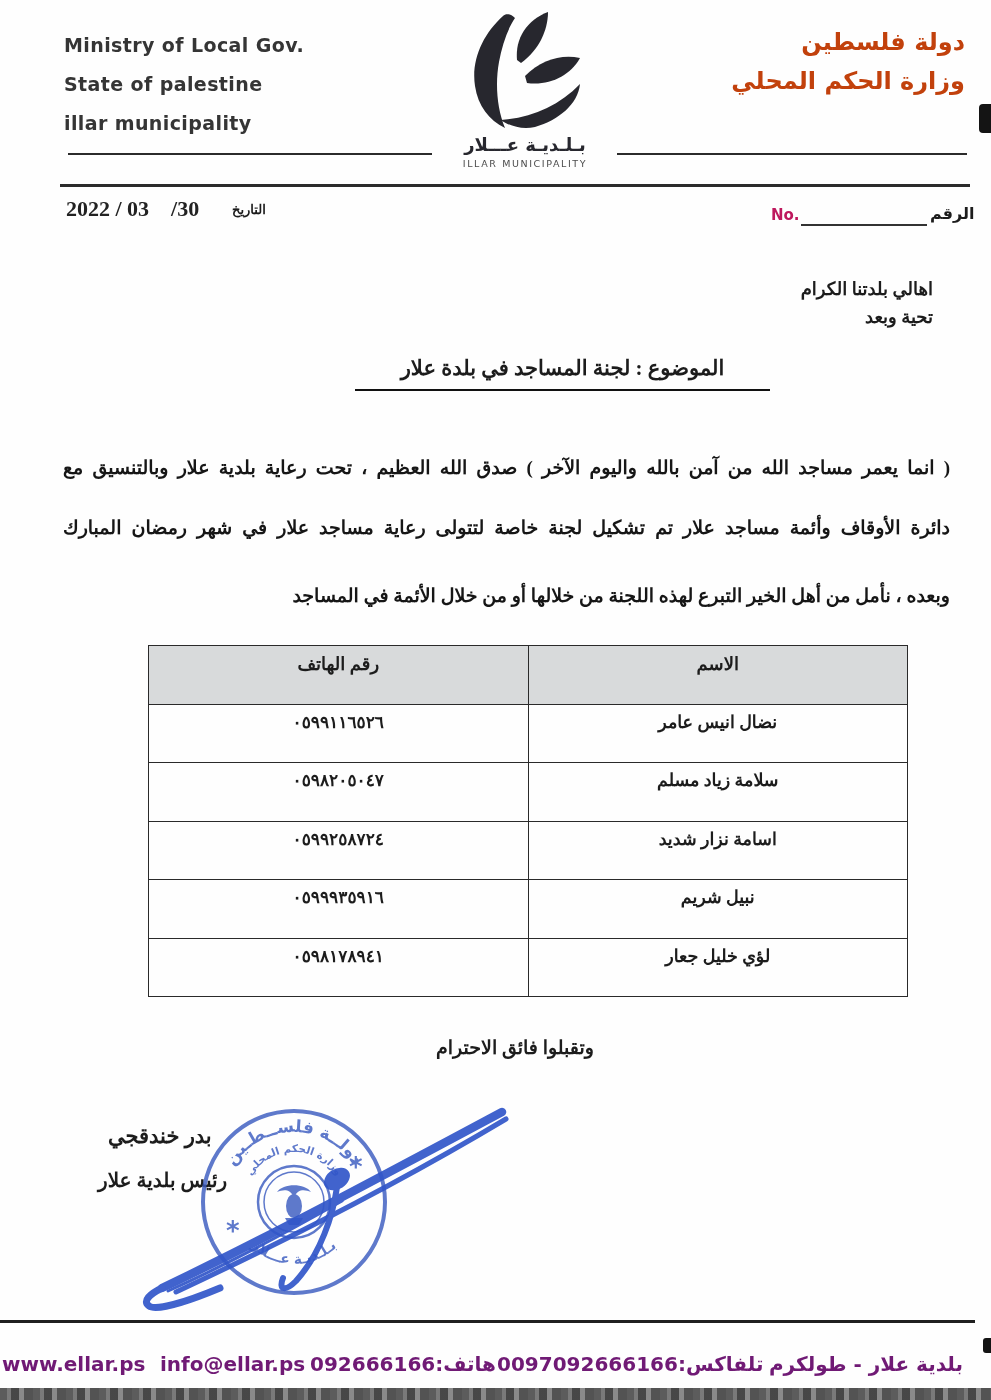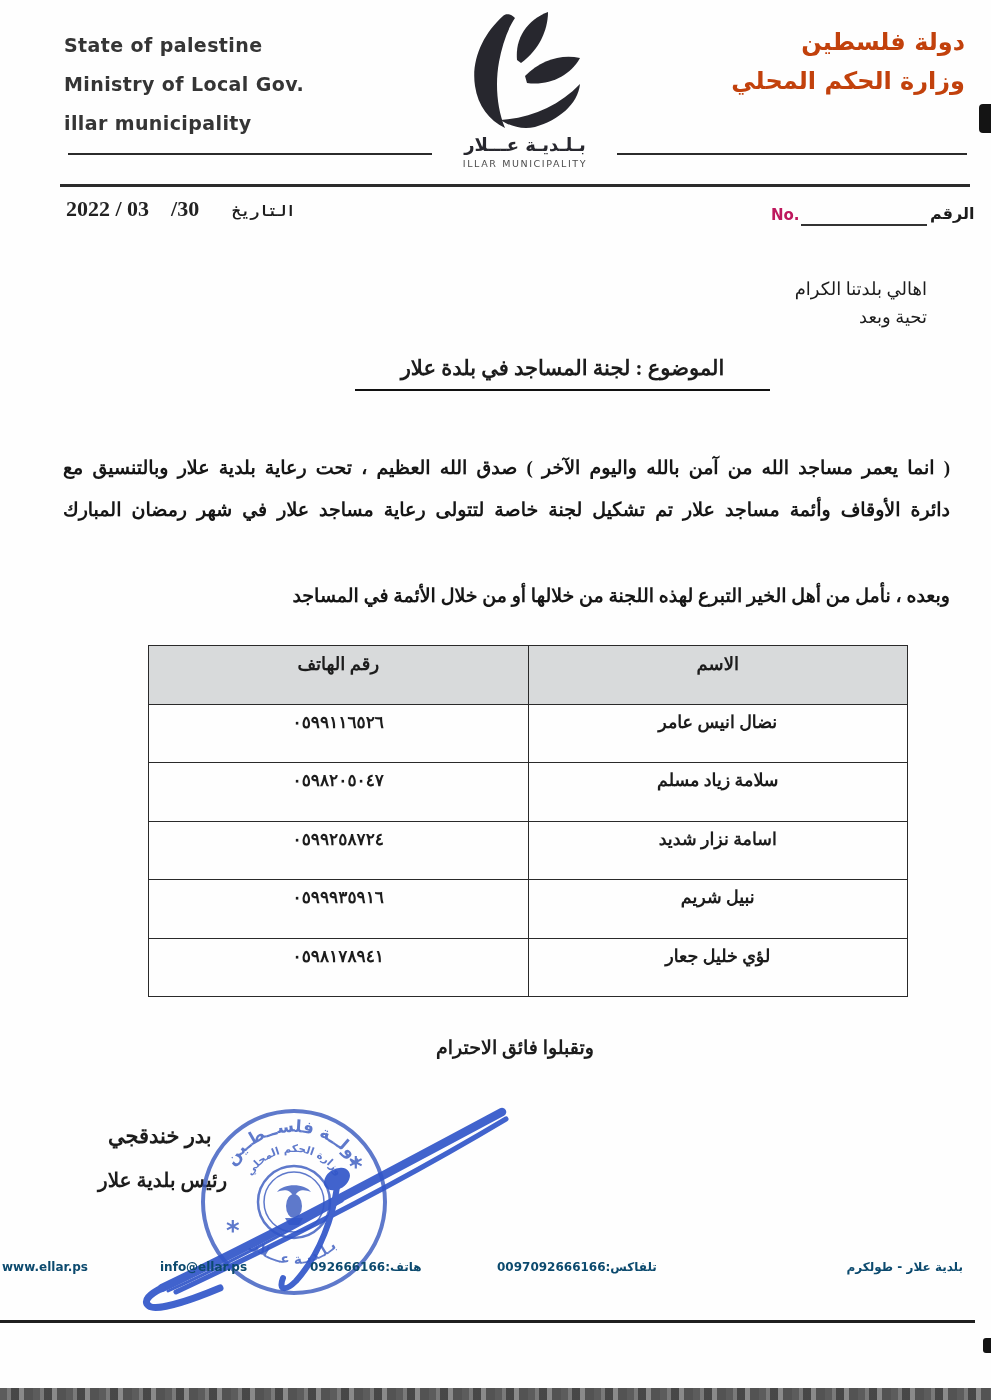--- a/index.html
+++ b/index.html
@@ -19,26 +19,26 @@
     font-size:24px;direction:rtl;}
   .hdr-ar div{margin-bottom:11px;white-space:nowrap;}
   .logo-wrap{left:447px;top:8px;width:156px;text-align:center;}
   .logo-ar{font-family:"DejaVu Sans",sans-serif;font-weight:700;font-size:18px;color:#27272e;
     direction:rtl;margin-top:2px;white-space:nowrap;}
   .logo-en{font-family:"DejaVu Sans",sans-serif;font-size:9.5px;letter-spacing:1.6px;color:#4c4c4c;
     margin-top:3px;white-space:nowrap;}
   .rule{background:#2b2b2b;height:2px;}
   
   .date-val{left:66px;top:196px;font-size:22px;font-weight:700;white-space:pre;color:#222;}
-  .date-lbl{left:232px;top:202px;font-family:Liberation Mono, monospace;font-weight:700;font-size:15px;direction:rtl;}
+  .date-lbl{left:232px;top:202px;font-family:Liberation Sans, sans-serif;font-weight:700;font-size:13px;direction:rtl;}
   .no-en{left:771px;top:206px;font-family:"DejaVu Sans",sans-serif;font-weight:700;font-size:15px;color:#be185d;}
   .no-line{left:801px;top:224px;width:126px;height:2px;background:#333;}
   .no-ar{left:930px;top:204px;font-family:"DejaVu Sans",sans-serif;font-weight:700;font-size:16px;direction:rtl;}
   
-  .salute{right:64px;text-align:right;direction:rtl;font-size:18px;font-weight:400;white-space:nowrap;}
+  .salute{right:58px;text-align:right;direction:rtl;font-size:18px;font-weight:700;white-space:nowrap;}
   .subject{left:355px;top:356px;width:415px;text-align:center;direction:rtl;
     font-size:21px;font-weight:700;border-bottom:2.5px solid #111;padding-bottom:8px;white-space:nowrap;}
   .bodyline{left:63px;width:887px;direction:rtl;font-size:19px;font-weight:700;color:#161616;
     text-align:justify;white-space:nowrap;}
   .bl-j{text-align-last:justify;white-space:normal;}
   .bl-r{text-align:right;white-space:nowrap;}
   
   table.committee{position:absolute;left:148px;top:645px;width:760px;border-collapse:collapse;
     direction:rtl;table-layout:fixed;}
   table.committee td,table.committee th{border:1.6px solid #2a2a2a;vertical-align:top;
@@ -48,36 +48,36 @@
   td.phonecell{font-size:17px;font-weight:700;letter-spacing:1px;}
   .closing{left:360px;top:1036px;width:310px;text-align:center;direction:rtl;
     font-size:19px;font-weight:700;}
   
   .sig-name{left:108px;top:1124px;font-size:21px;font-weight:700;direction:rtl;white-space:nowrap;}
   .sig-title{left:98px;top:1168px;font-size:20px;font-weight:700;direction:rtl;white-space:nowrap;}
   .stamp-svg{left:199px;top:1106px;}
   .sig-svg{left:140px;top:1092px;}
   
   .footer-rule{left:0;top:1320px;width:975px;height:3px;background:#1f1f1f;}
-  .ftxt{top:1260px;font-family:"DejaVu Sans","Liberation Sans",sans-serif;font-weight:700;
-    font-size:12px;color:#0c4a6e;white-space:nowrap;}
+  .ftxt{top:1352px;font-family:"DejaVu Sans","Liberation Sans",sans-serif;font-weight:700;
+    font-size:20px;color:#701a75;white-space:nowrap;}
   .scan-strip{left:0;top:1388px;width:991px;height:12px;opacity:.9;
     background:
       repeating-linear-gradient(90deg,#4a4a4a 0 7px,#6b6b6b 7px 11px,#333 11px 19px,#7d7d7d 19px 24px,#404040 24px 33px);
   }
   .edge-mark{background:#141414;right:0;}
 </style>
 </head>
 <body>
 
 <div class="page">
 
   <div class="abs hdr-en">
+    <div>Ministry of Local Gov.</div>
     <div>State of palestine</div>
-    <div>Ministry of Local Gov.</div>
     <div>illar municipality</div>
   </div>
 
   <div class="abs logo-wrap">
     <svg width="140" height="124" viewBox="0 0 140 124" style="display:block;margin:0 auto;">
       <g fill="#27272e">
         <path d="M48,8 C28,26 16,52 20,78 C23,98 34,112 50,120 C42,100 40,76 44,54 C47,38 52,22 60,10 C56,6 51,5 48,8 Z"></path>
         <path d="M62,52 C60,30 72,12 93,4 C93,22 84,42 66,55 Z"></path>
         <path d="M70,68 C86,52 106,46 125,50 C115,68 94,78 72,75 Z"></path>
         <path d="M46,112 C76,110 104,98 125,76 C123,96 104,112 80,119 C67,122 54,118 46,112 Z"></path>
@@ -101,21 +101,21 @@
   <div class="abs no-en">No.</div>
   <div class="abs no-line"></div>
   <div class="abs no-ar">الرقم</div>
 
   <div class="abs salute" style="top:278px;">اهالي بلدتنا الكرام</div>
   <div class="abs salute" style="top:306px;">تحية وبعد</div>
 
   <div class="abs bodyline bl-j" style="top:456px;">( انما يعمر مساجد الله من آمن بالله واليوم الآخر ) صدق الله العظيم ، تحت رعاية بلدية علار وبالتنسيق مع</div>
 
   <div class="abs subject">الموضوع :  لجنة المساجد في بلدة علار</div>
-  <div class="abs bodyline bl-j" style="top:498px;">دائرة الأوقاف وأئمة مساجد علار تم تشكيل لجنة خاصة  لتتولى رعاية مساجد علار في شهر رمضان المبارك</div>
+  <div class="abs bodyline bl-j" style="top:516px;">دائرة الأوقاف وأئمة مساجد علار تم تشكيل لجنة خاصة  لتتولى رعاية مساجد علار في شهر رمضان المبارك</div>
   <div class="abs bodyline bl-r" style="top:584px;">وبعده ، نأمل من أهل الخير التبرع لهذه اللجنة من خلالها أو من خلال الأئمة في المساجد</div>
 
   <table class="committee">
     <tbody>
         <tr>
       <th>الاسم</th>
       <th>رقم الهاتف</th>
     </tr>
     <tr>
       <td class="namecell">نضال انيس عامر</td>

